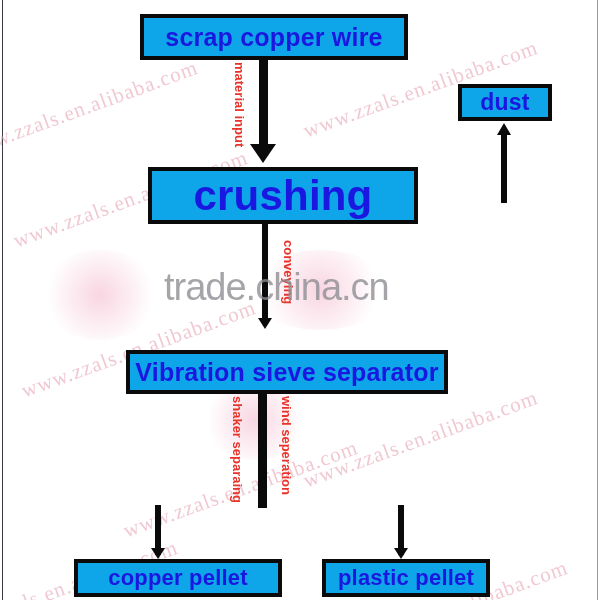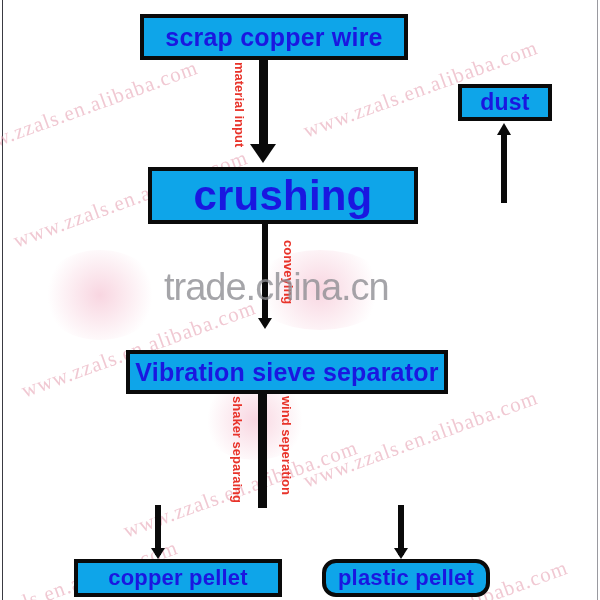--- a/index.html
+++ b/index.html
@@ -30,21 +30,21 @@
     color:#1a17e0;
     font-weight:bold;
     letter-spacing:.2px;
     white-space:nowrap;
   }
   #box-scrap   {left:140px;top:14px;   width:268px;height:46px; font-size:25px;}
   #box-dust    {left:458px;top:84px;   width:94px; height:37px; font-size:23px;}
   #box-crush   {left:148px;top:167px;  width:270px;height:57px; font-size:42px;}
   #box-sieve   {left:126px;top:350px;  width:322px;height:44px; font-size:25px;}
   #box-copper  {left:74px; top:559px;  width:208px;height:38px; font-size:22px;}
-  #box-plastic {left:322px;top:559px;  width:168px;height:38px; font-size:22px;border-radius:14px;}
+  #box-plastic {left:322px;top:559px;  width:168px;height:38px; font-size:22px;}
 
   
   .line{position:absolute;background:#0a0a0a;}
   .vline{width:9px;}
   .vline-thin{width:6px;}
   .hline{height:6px;}
 
   
   .arrow-down{
     position:absolute;width:0;height:0;

